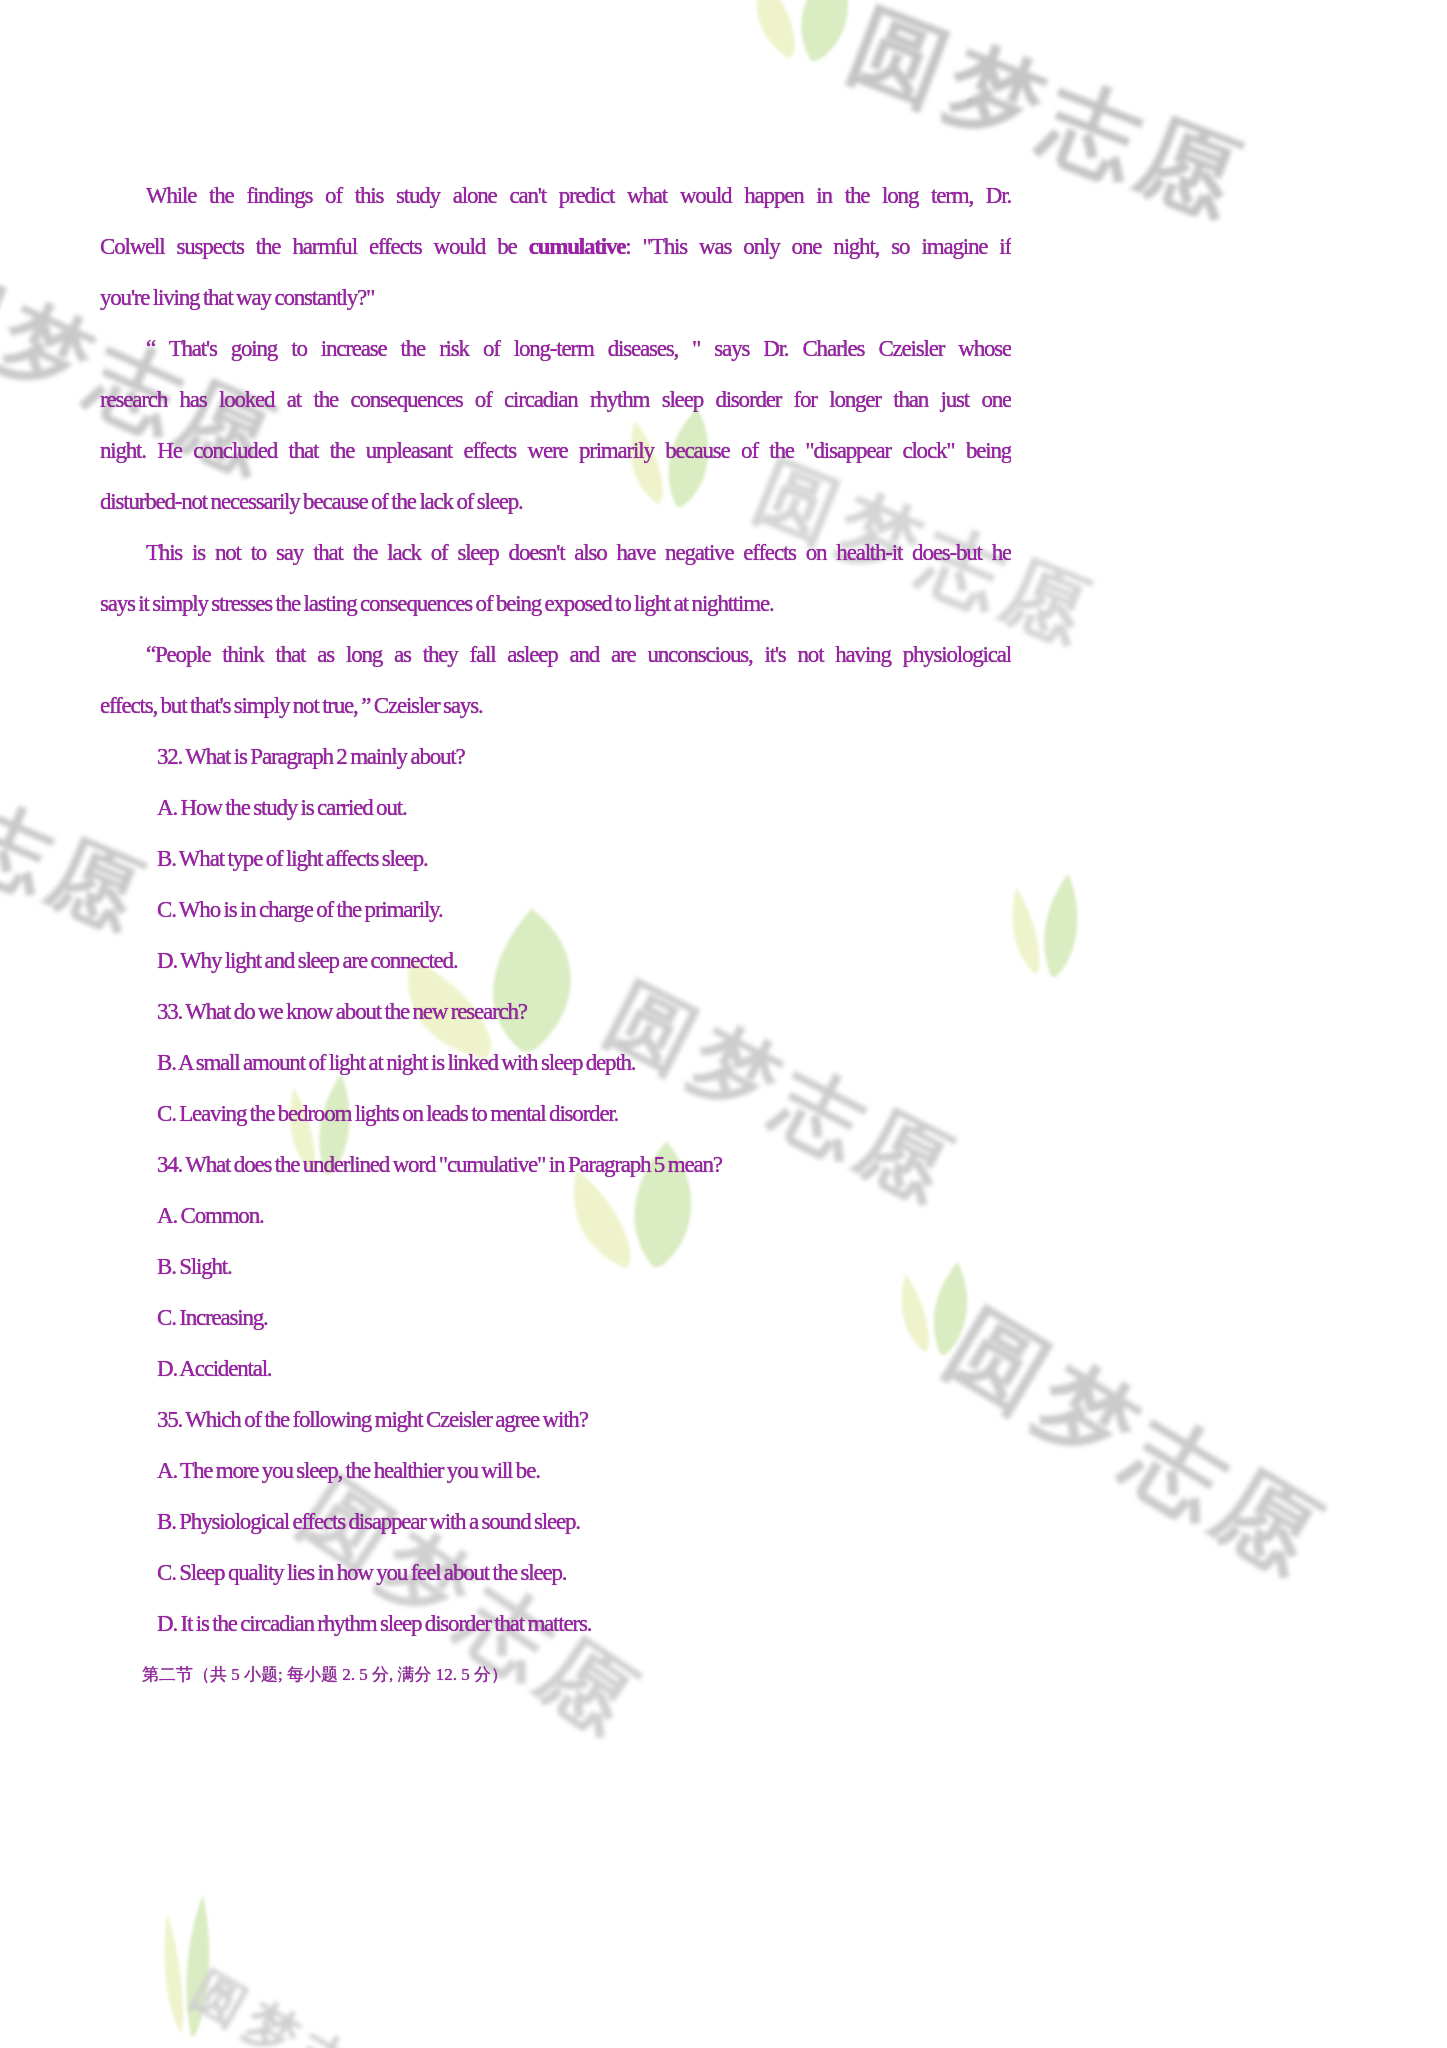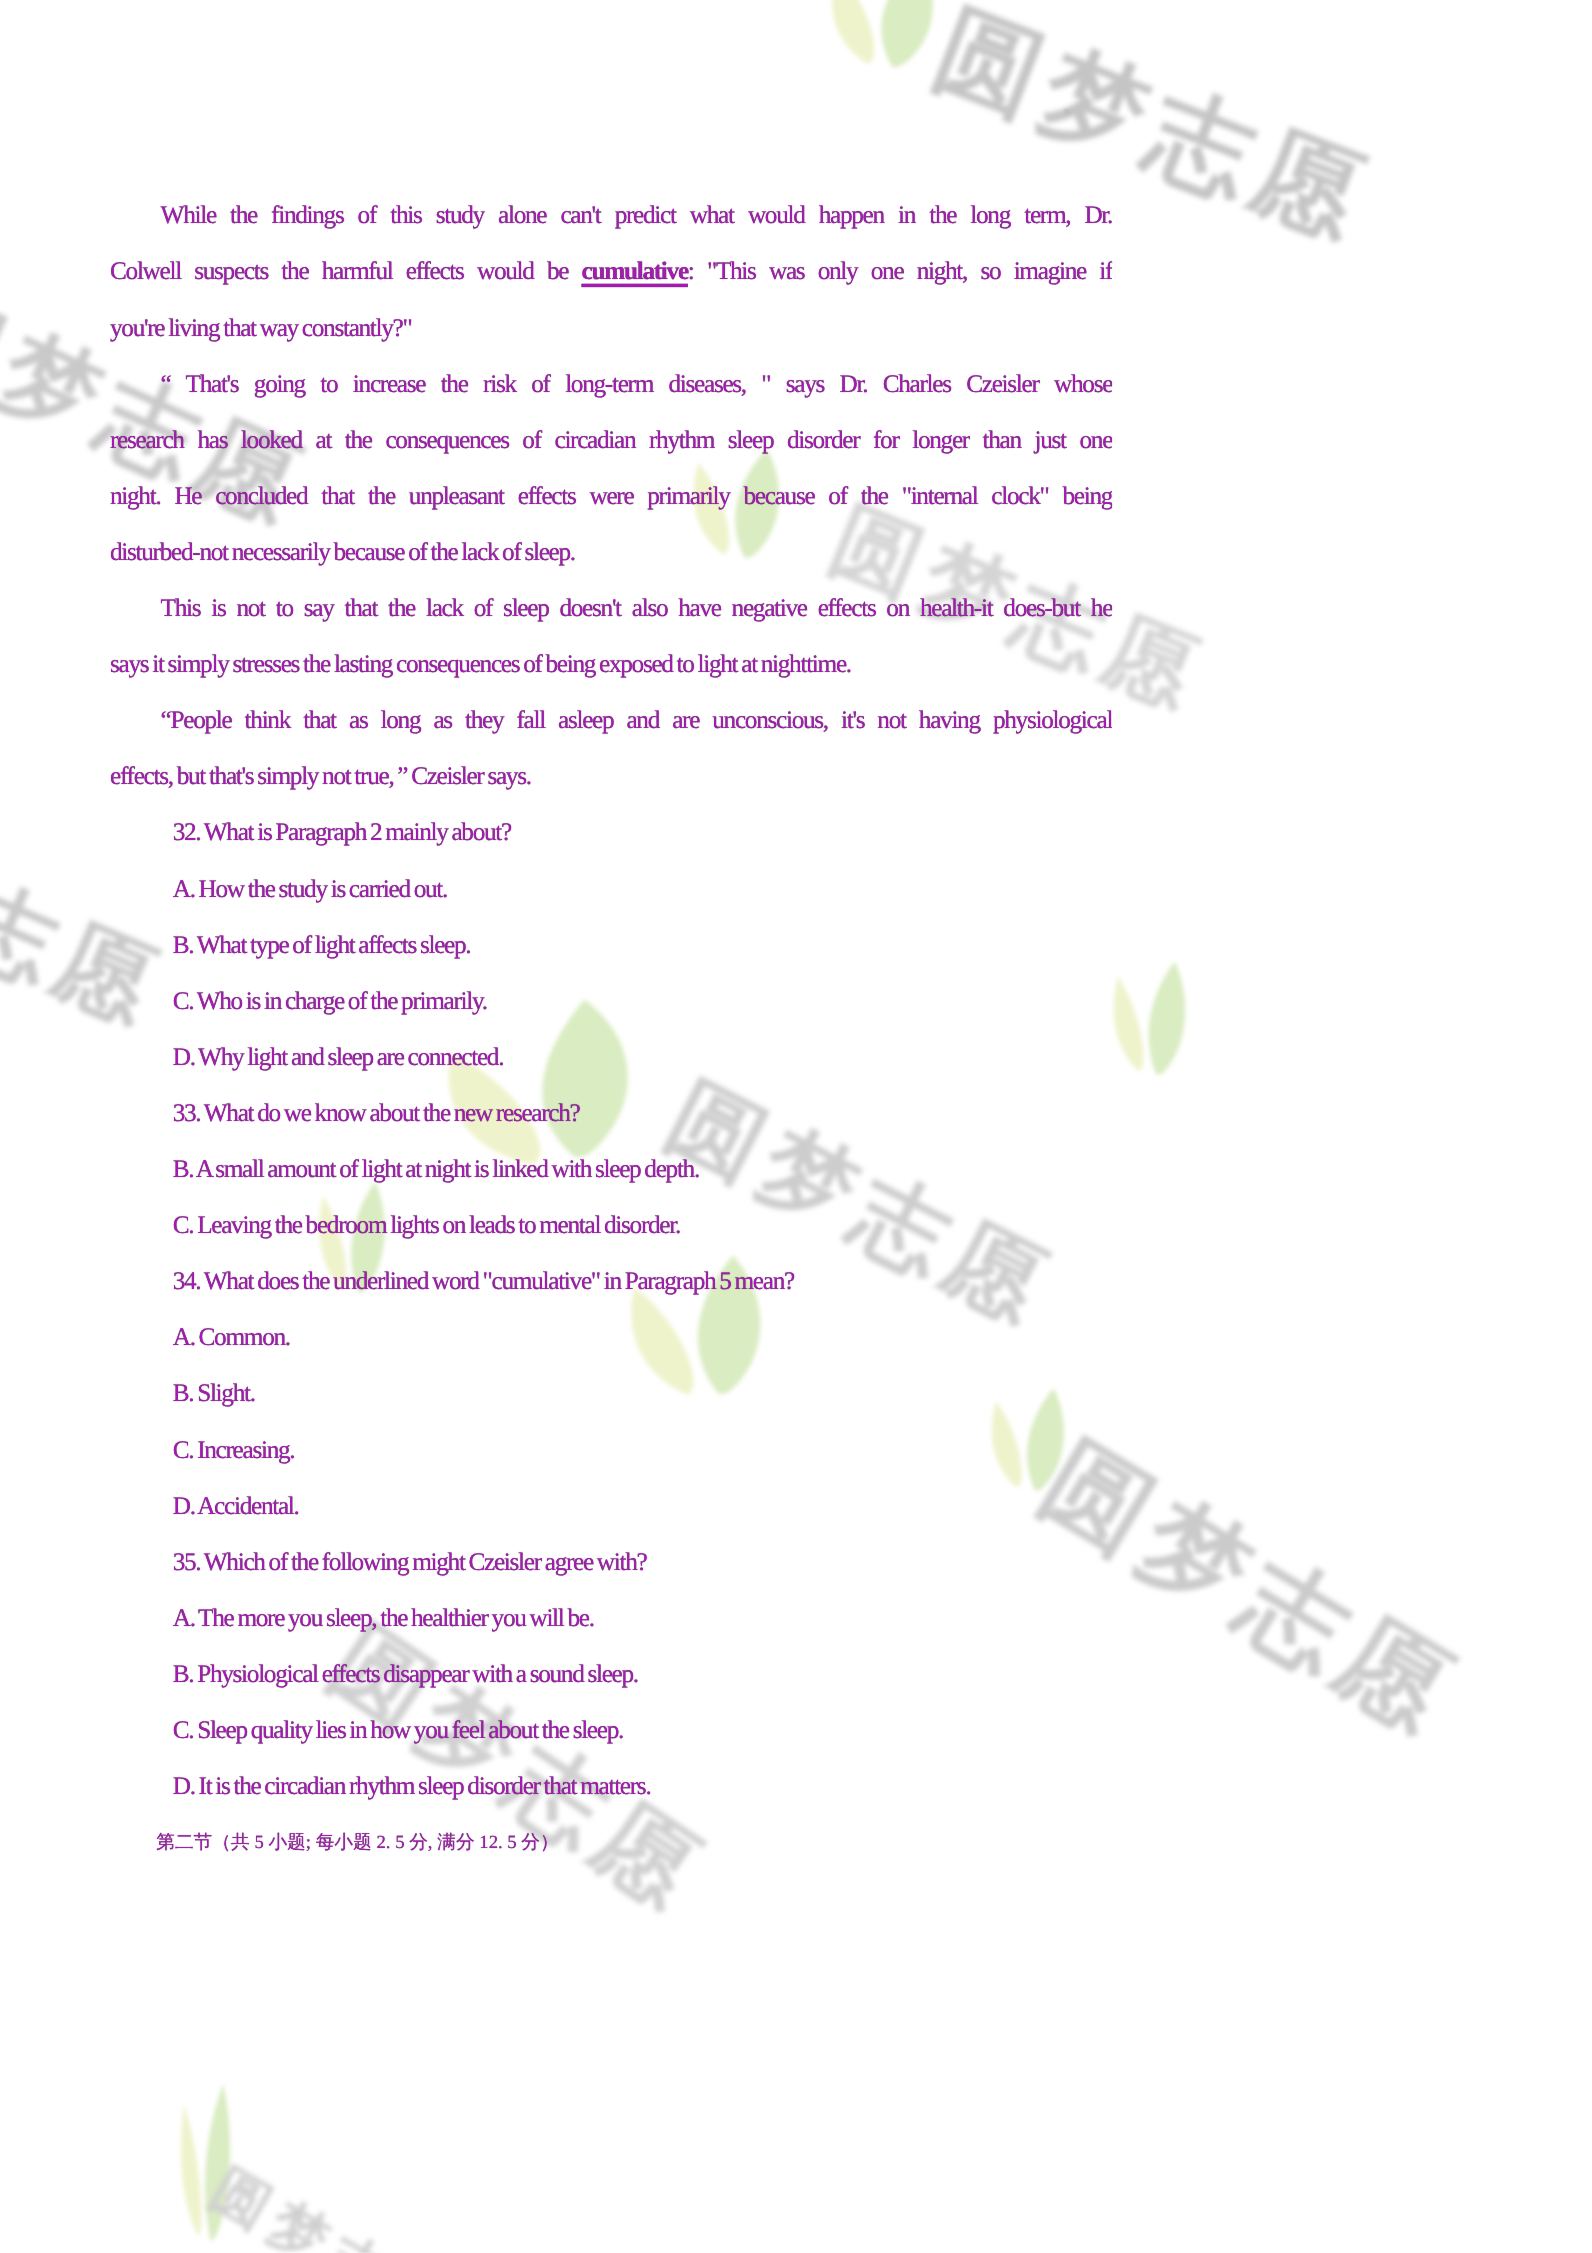--- a/index.html
+++ b/index.html
@@ -52,21 +52,20 @@
     height:51px;line-height:51px;
     box-sizing:border-box;
     padding-left:42px;
     font-size:17px;
     letter-spacing:0;
     word-spacing:0;
     overflow:hidden;
   }
   .key{
     font-weight:bold;
-    text-decoration:underline;
     text-decoration-thickness:2.5px;
     text-underline-offset:4px;
   }
 </style>
 </head>
 <body>
 
 <div id="wm-layer">
     <div class="leaf" style="left: 735px; top: -40px; width: 135px; height: 102px; transform: rotate(0deg);">
       <svg viewBox="0 0 100 110" preserveAspectRatio="none">
@@ -127,21 +126,21 @@
     <div class="dot" style="left: 967px; top: 99px;"></div>
   </div>
 
 <div id="content">
   <div id="lines">
       <div class="pline indent just">While the findings of this study alone can't predict what would happen in the long term, Dr.</div>
       <div class="pline just">Colwell suspects the harmful effects would be <span class="key">cumulative</span>: "This was only one night, so imagine if</div>
       <div class="pline">you're living that way constantly?"</div>
       <div class="pline indent just">“ That's going to increase the risk of long-term diseases, " says Dr. Charles Czeisler whose</div>
       <div class="pline just">research has looked at the consequences of circadian rhythm sleep disorder for longer than just one</div>
-      <div class="pline just">night. He concluded that the unpleasant effects were primarily because of the "internal clock" being</div>
+      <div class="pline just">night. He concluded that the unpleasant effects were primarily because of the "disappear clock" being</div>
       <div class="pline">disturbed-not necessarily because of the lack of sleep.</div>
       <div class="pline indent just">This is not to say that the lack of sleep doesn't also have negative effects on health-it does-but he</div>
       <div class="pline">says it simply stresses the lasting consequences of being exposed to light at nighttime.</div>
       <div class="pline indent just">“People think that as long as they fall asleep and are unconscious, it's not having physiological</div>
       <div class="pline">effects, but that's simply not true, ”  Czeisler says.</div>
       <div class="qline">32. What is Paragraph 2 mainly about?</div>
       <div class="qline">A. How the study is carried out.</div>
       <div class="qline">B. What type of light affects sleep.</div>
       <div class="qline">C. Who is in charge of the primarily.</div>
       <div class="qline">D. Why light and sleep are connected.</div>

